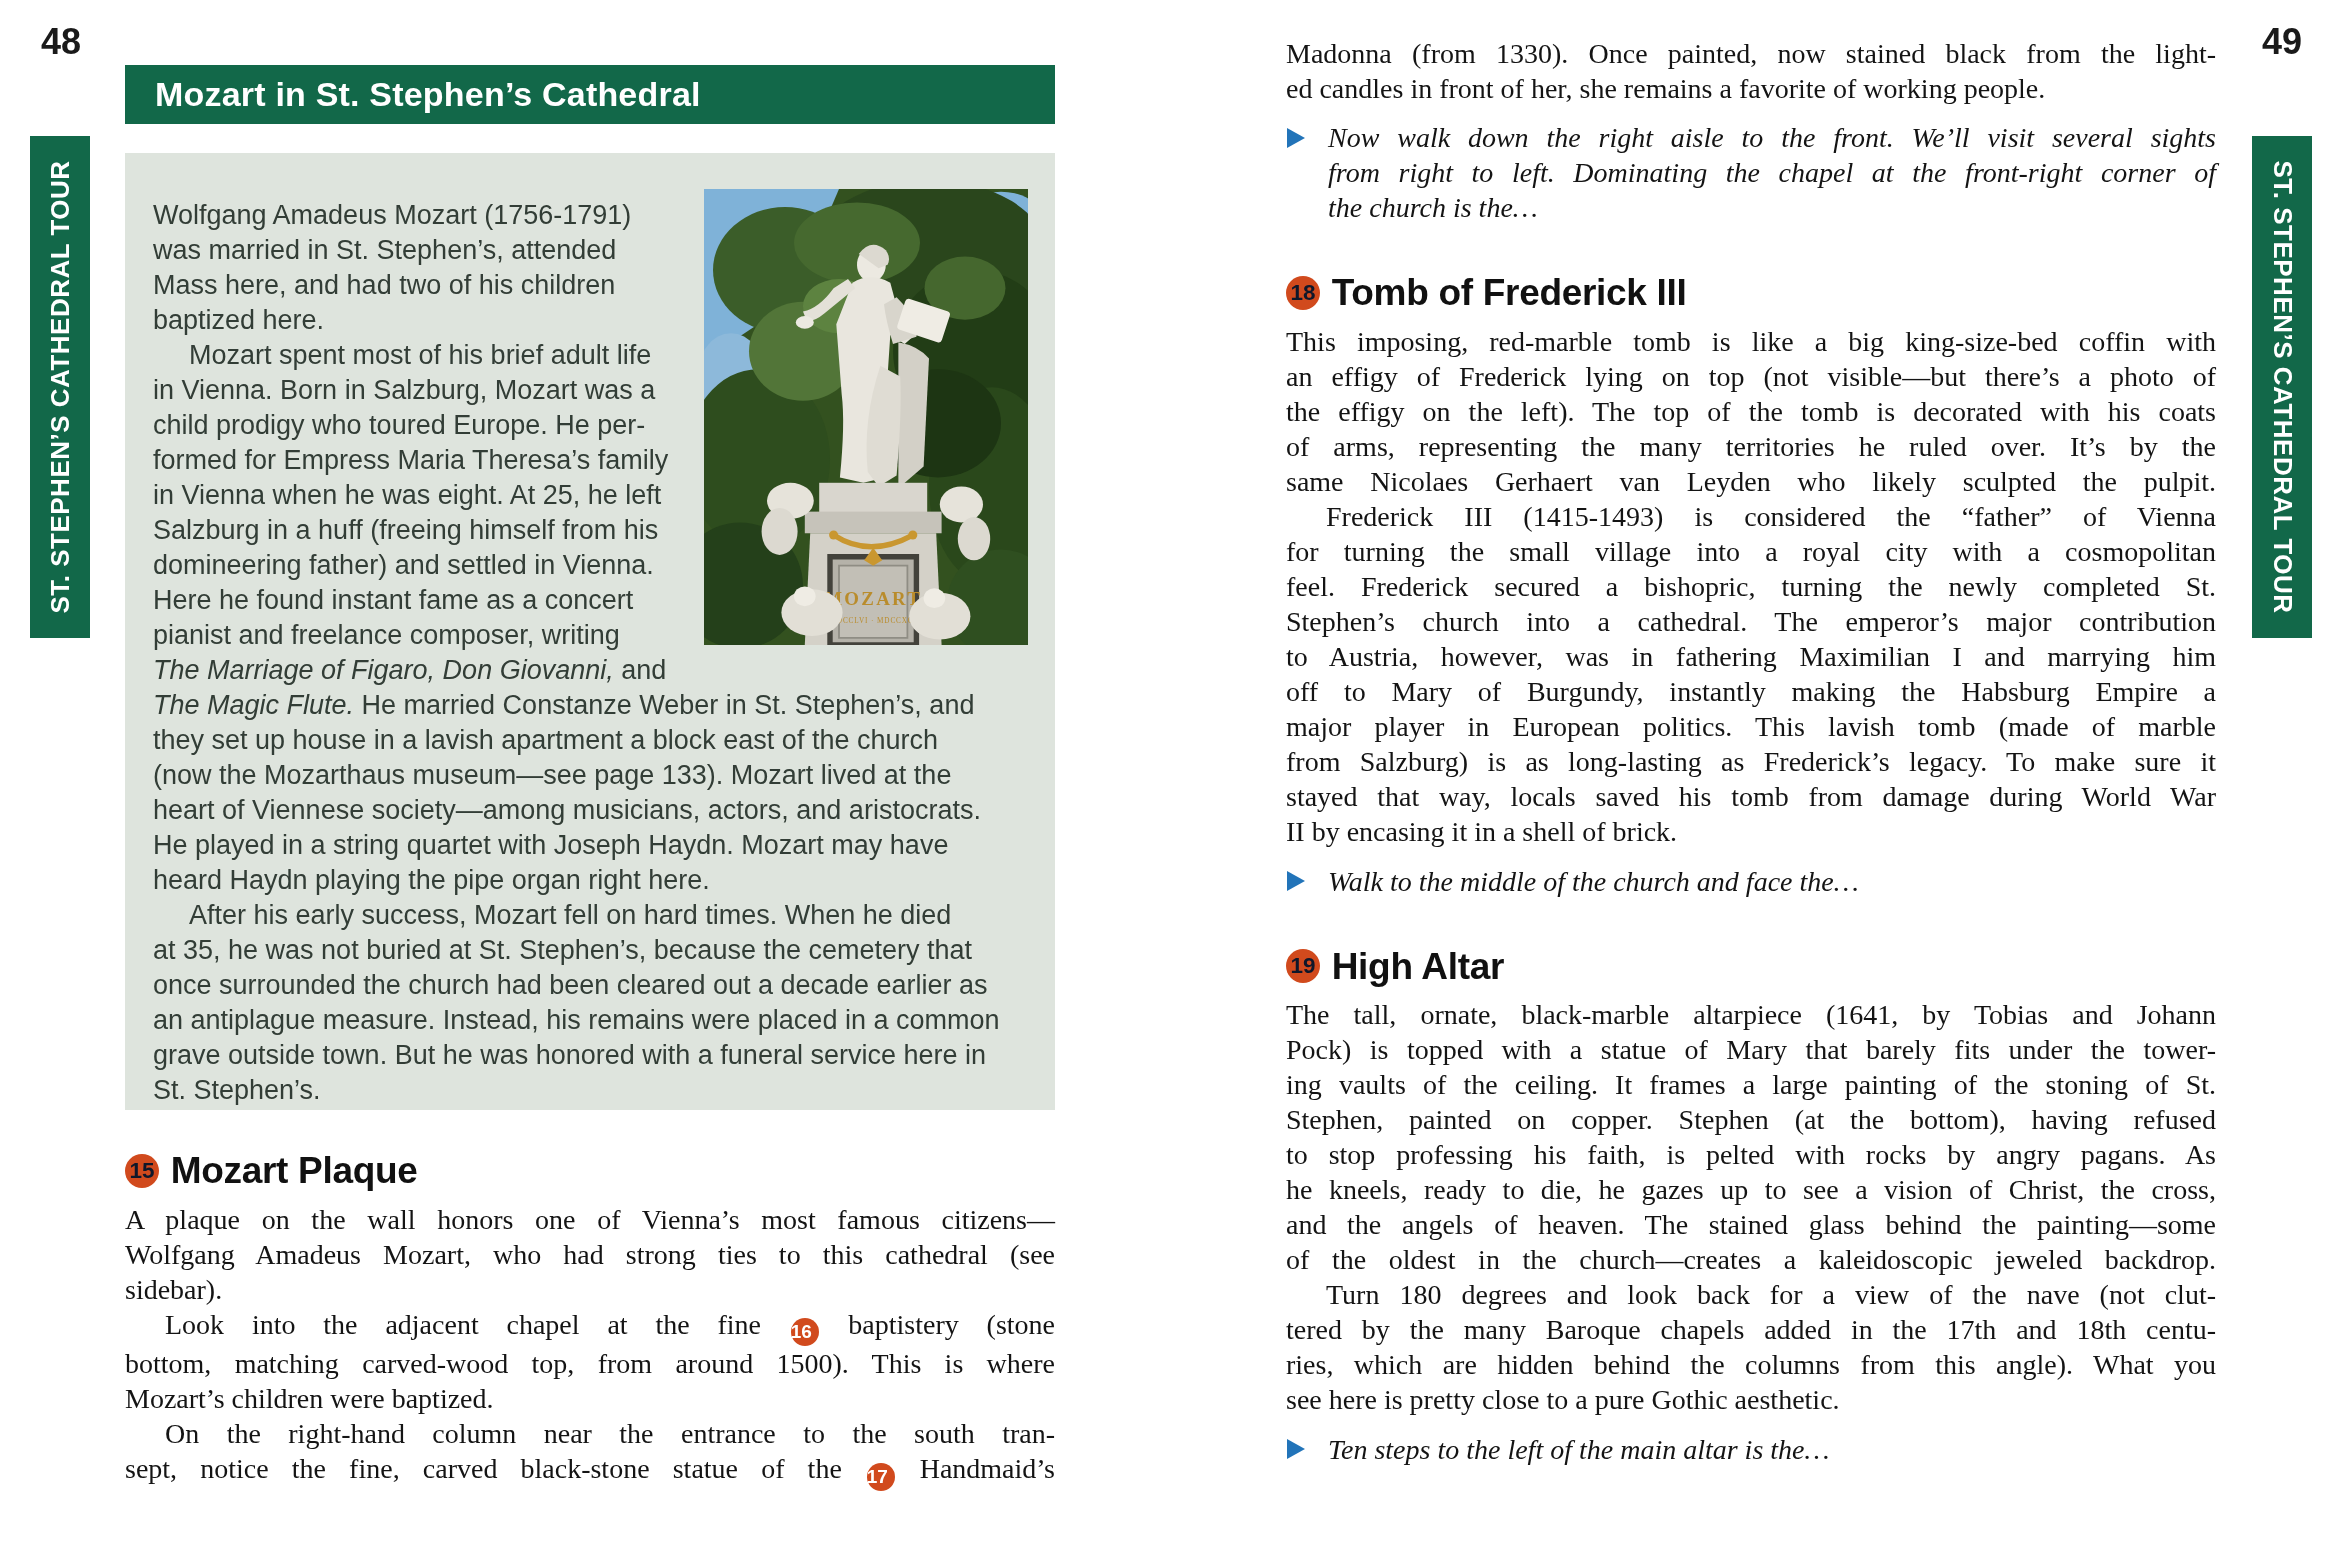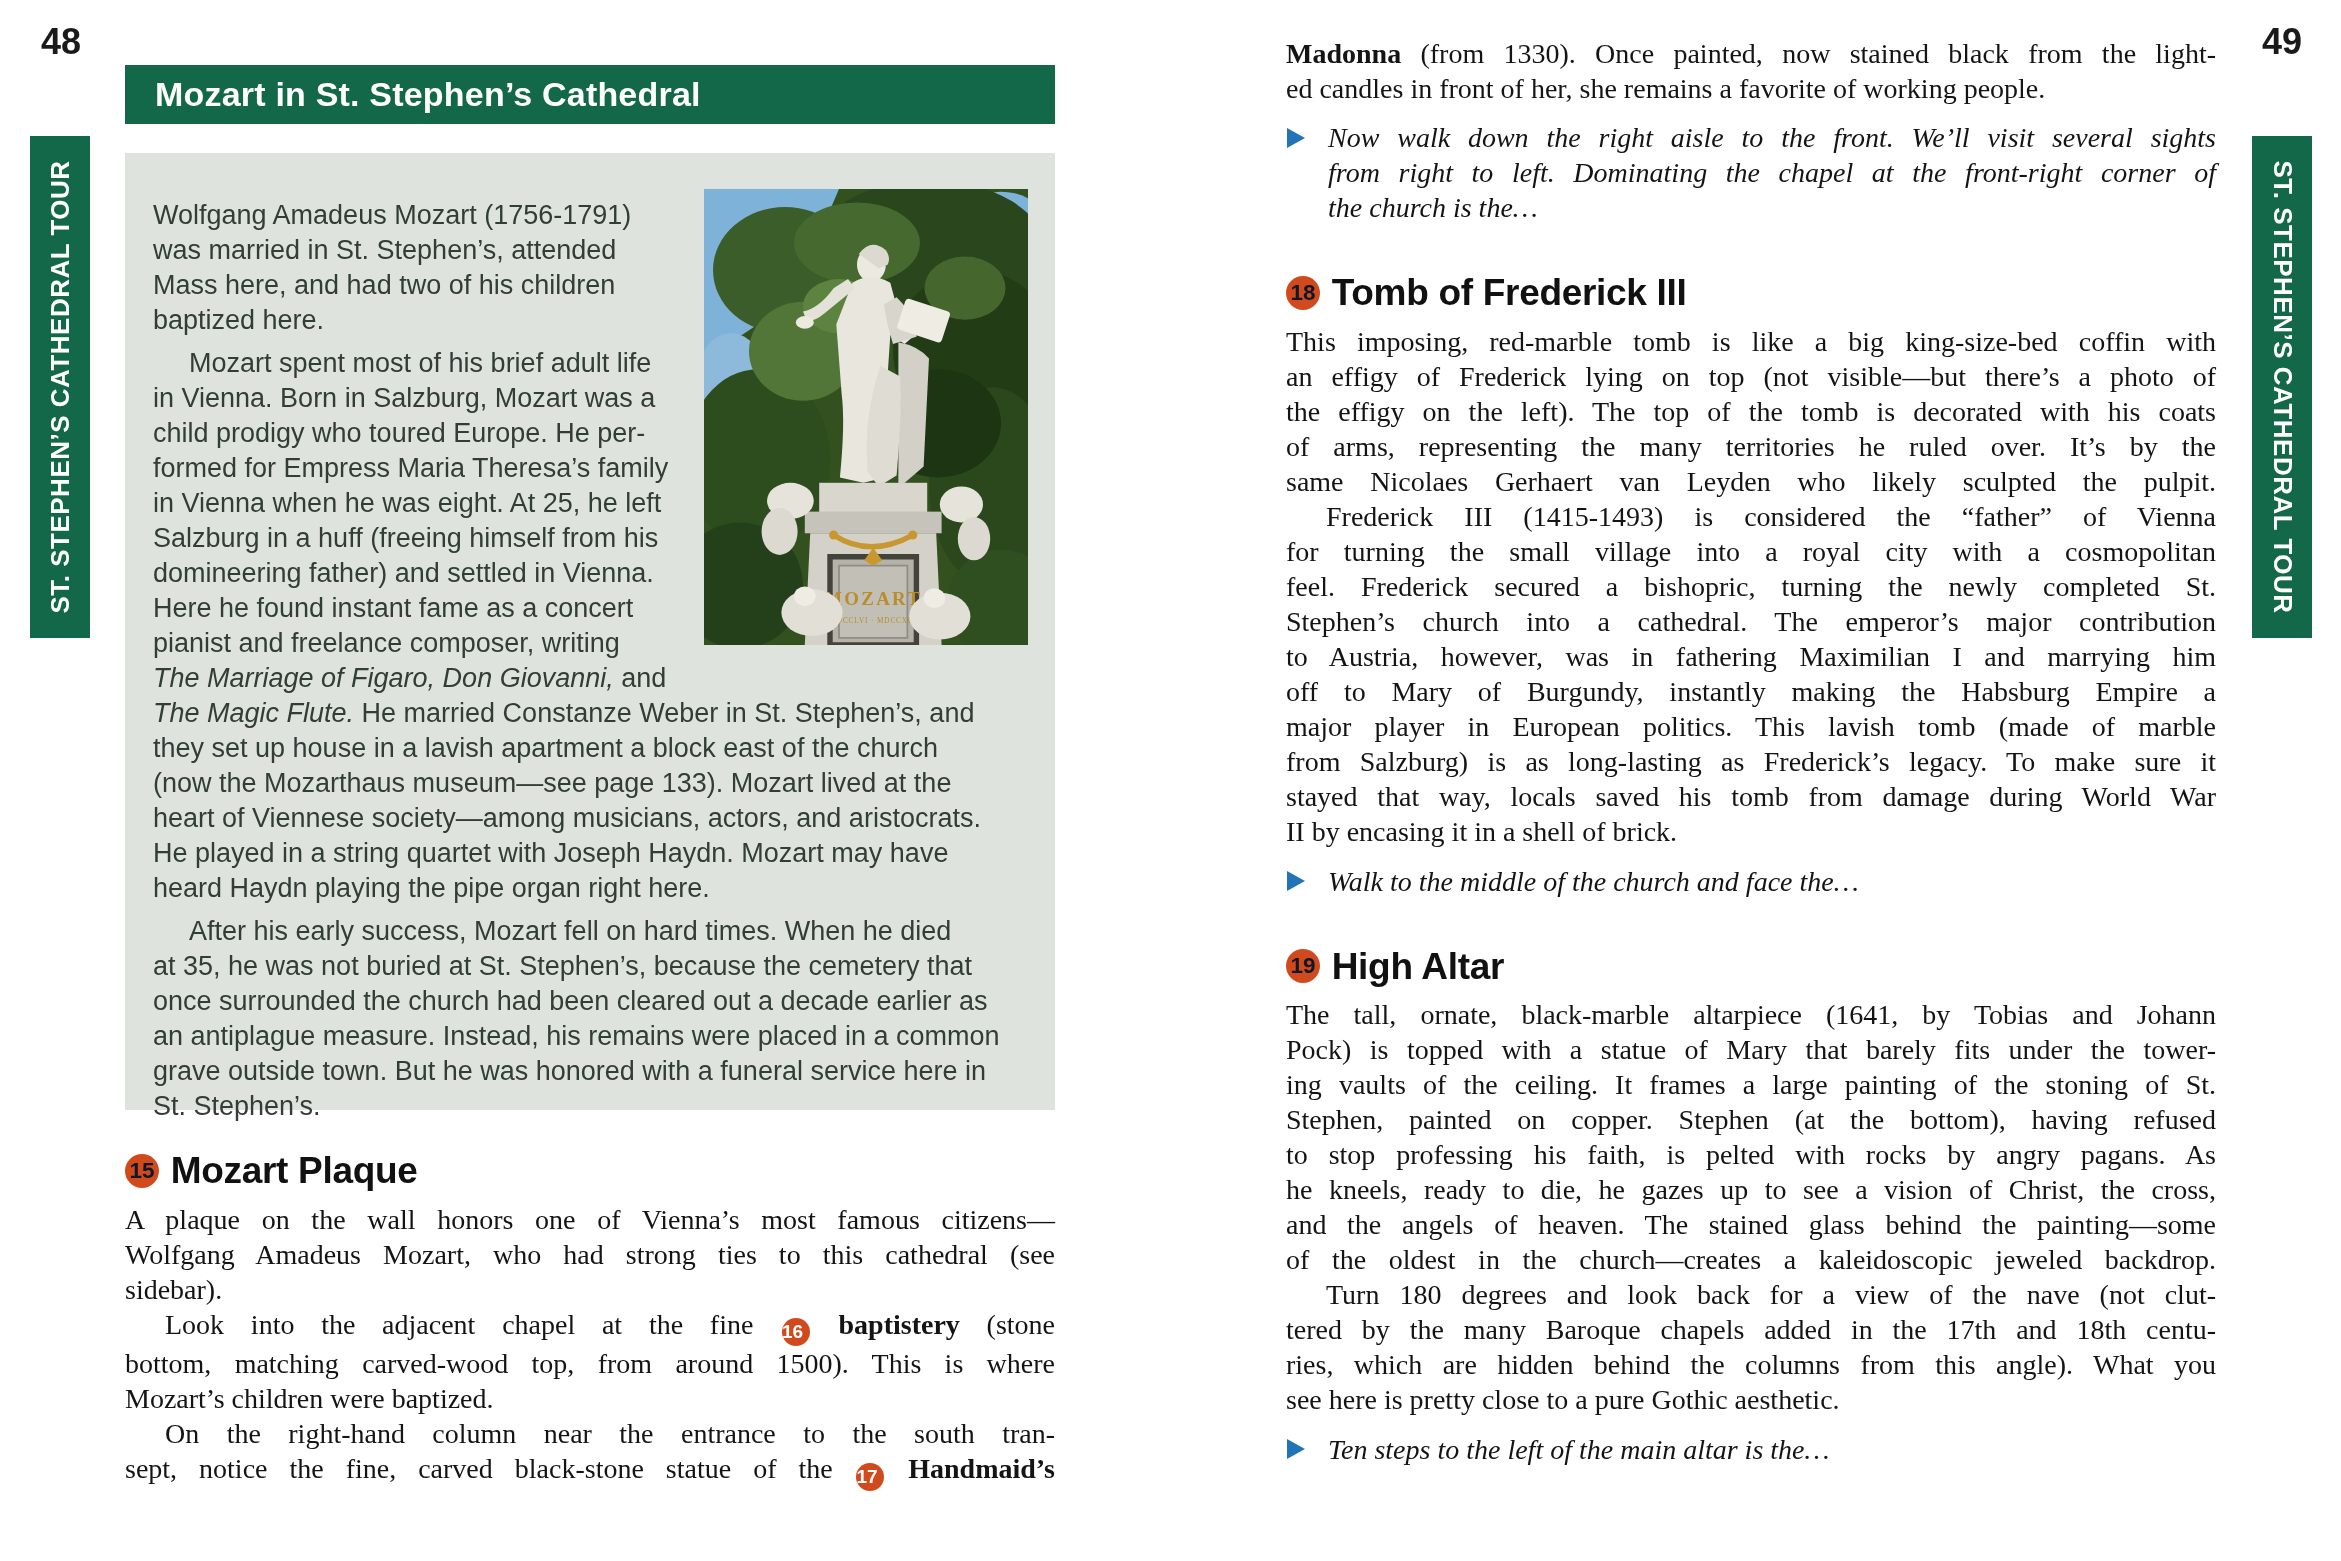--- a/index.html
+++ b/index.html
@@ -23,21 +23,21 @@
   
   .titlebar{position:absolute;left:125px;top:65px;width:930px;height:59px;background:#126849;
             display:flex;align-items:center;box-sizing:border-box;padding-left:30px;
             font:700 34px "Liberation Sans",sans-serif;color:#ffffff;letter-spacing:0.2px;}
 
   
   .sidebox{position:absolute;left:125px;top:153px;width:930px;height:957px;background:#dee4dd;
            box-sizing:border-box;padding:34px 27px 0 28px;}
   .photo{float:right;width:324px;height:456px;margin:1.8px 0 16px 21.6px;display:block;}
   .sidetext{margin-top:10.8px;font:27px/34px "Liberation Sans",sans-serif;color:#323d36;}
-  .sidetext .ind{padding-left:36px;margin-top:8px;}
+  .sidetext .ind{padding-left:36px;}
 
   
   .bodycol{position:absolute;width:930px;font:28px/35px "Liberation Serif",serif;color:#141414;}
   #left-body{left:125px;top:1146px;}
   #right-body{left:1286px;top:36px;}
 
   .tline{min-height:35px;}
   .j{text-align:justify;text-align-last:justify;}
   .ind{padding-left:40px;}
 
@@ -47,21 +47,21 @@
   .bodycol .shead:first-child,#left-body .shead{margin-top:4px;}
   .hbadge{flex:0 0 auto;width:34px;height:34px;border-radius:50%;background:#d14a1d;color:#0f172a;
           font:700 22.5px/34px "Liberation Sans",sans-serif;text-align:center;letter-spacing:0;}
   .ibadge{display:inline-block;width:28px;height:28px;border-radius:50%;background:#d14a1d;color:#fff;
           font:700 19px/28px "Liberation Sans",sans-serif;text-align:center;vertical-align:-4.5px;
           letter-spacing:0;margin:0 1.8px;}
   .para{margin:0;}
   .bullet{position:relative;padding-left:42px;margin:14.4px 0;font-style:italic;}
   .tri{position:absolute;left:0.9px;top:7.2px;width:0;height:0;
        border-left:18px solid #2274b9;border-top:10px solid transparent;border-bottom:10px solid transparent;}
-  strong{font-weight:700;margin-top:44px;}
+  strong{font-weight:400;margin-top:44px;}
   em{font-style:italic;}
 </style>
 </head>
 <body>
 
 <div class="spread">
 
   <div class="pageno left">48</div>
   <div class="pageno right">49</div>
 

